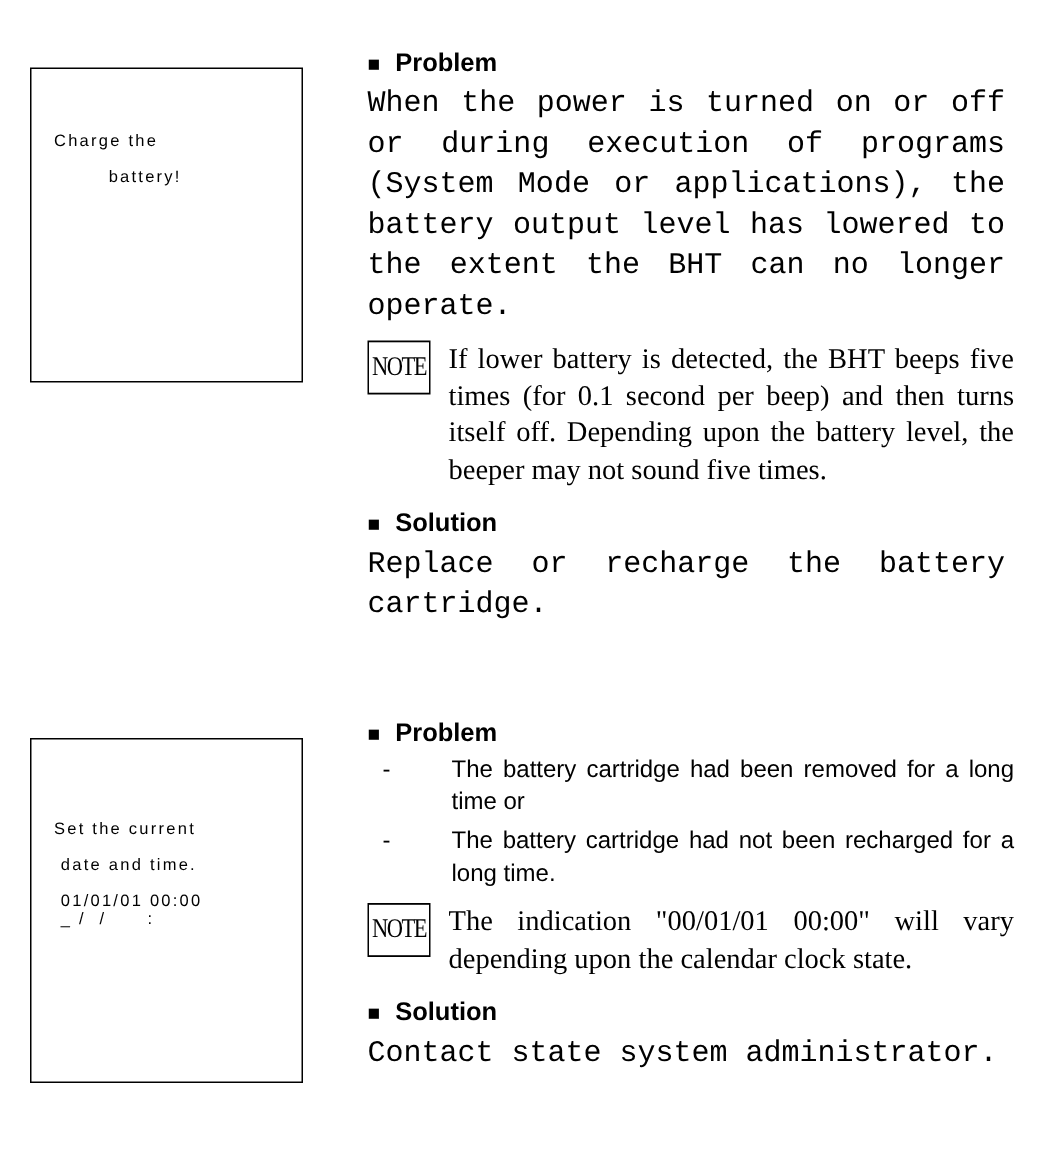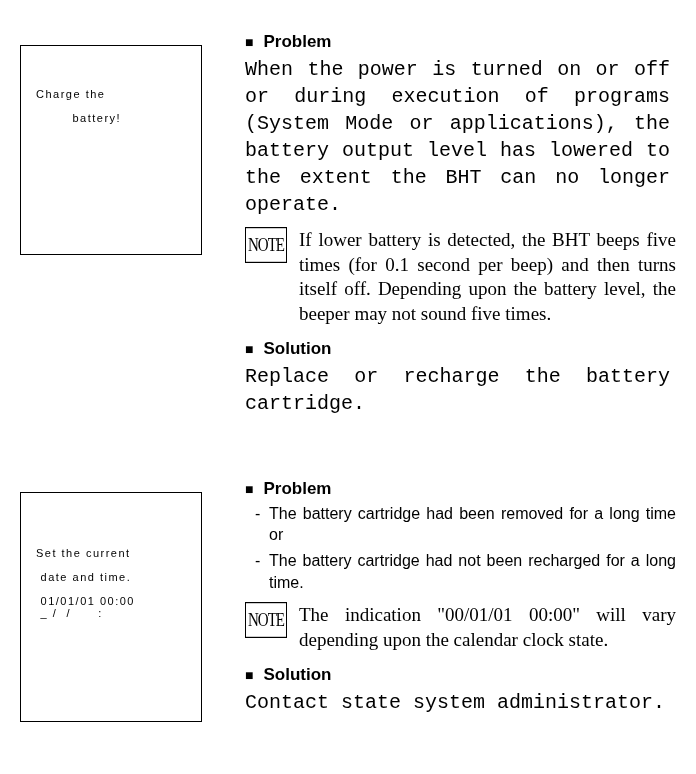--- a/index.html
+++ b/index.html
@@ -109,20 +109,21 @@
     line-height: 1.35;
     margin-bottom: 4px;
     text-align: justify;
   }
   ul.causes li .dash {
     flex: 0 0 12px;
     margin-right: 2px;
   }
   ul.causes li .txt {
     flex: 1;
+    margin-left: 32px;
   }
 </style>
 </head>
 <body>
 
 <div class="page">
 
   <div class="section">
     <div class="sidebox-col">
       <div class="sidebox">

